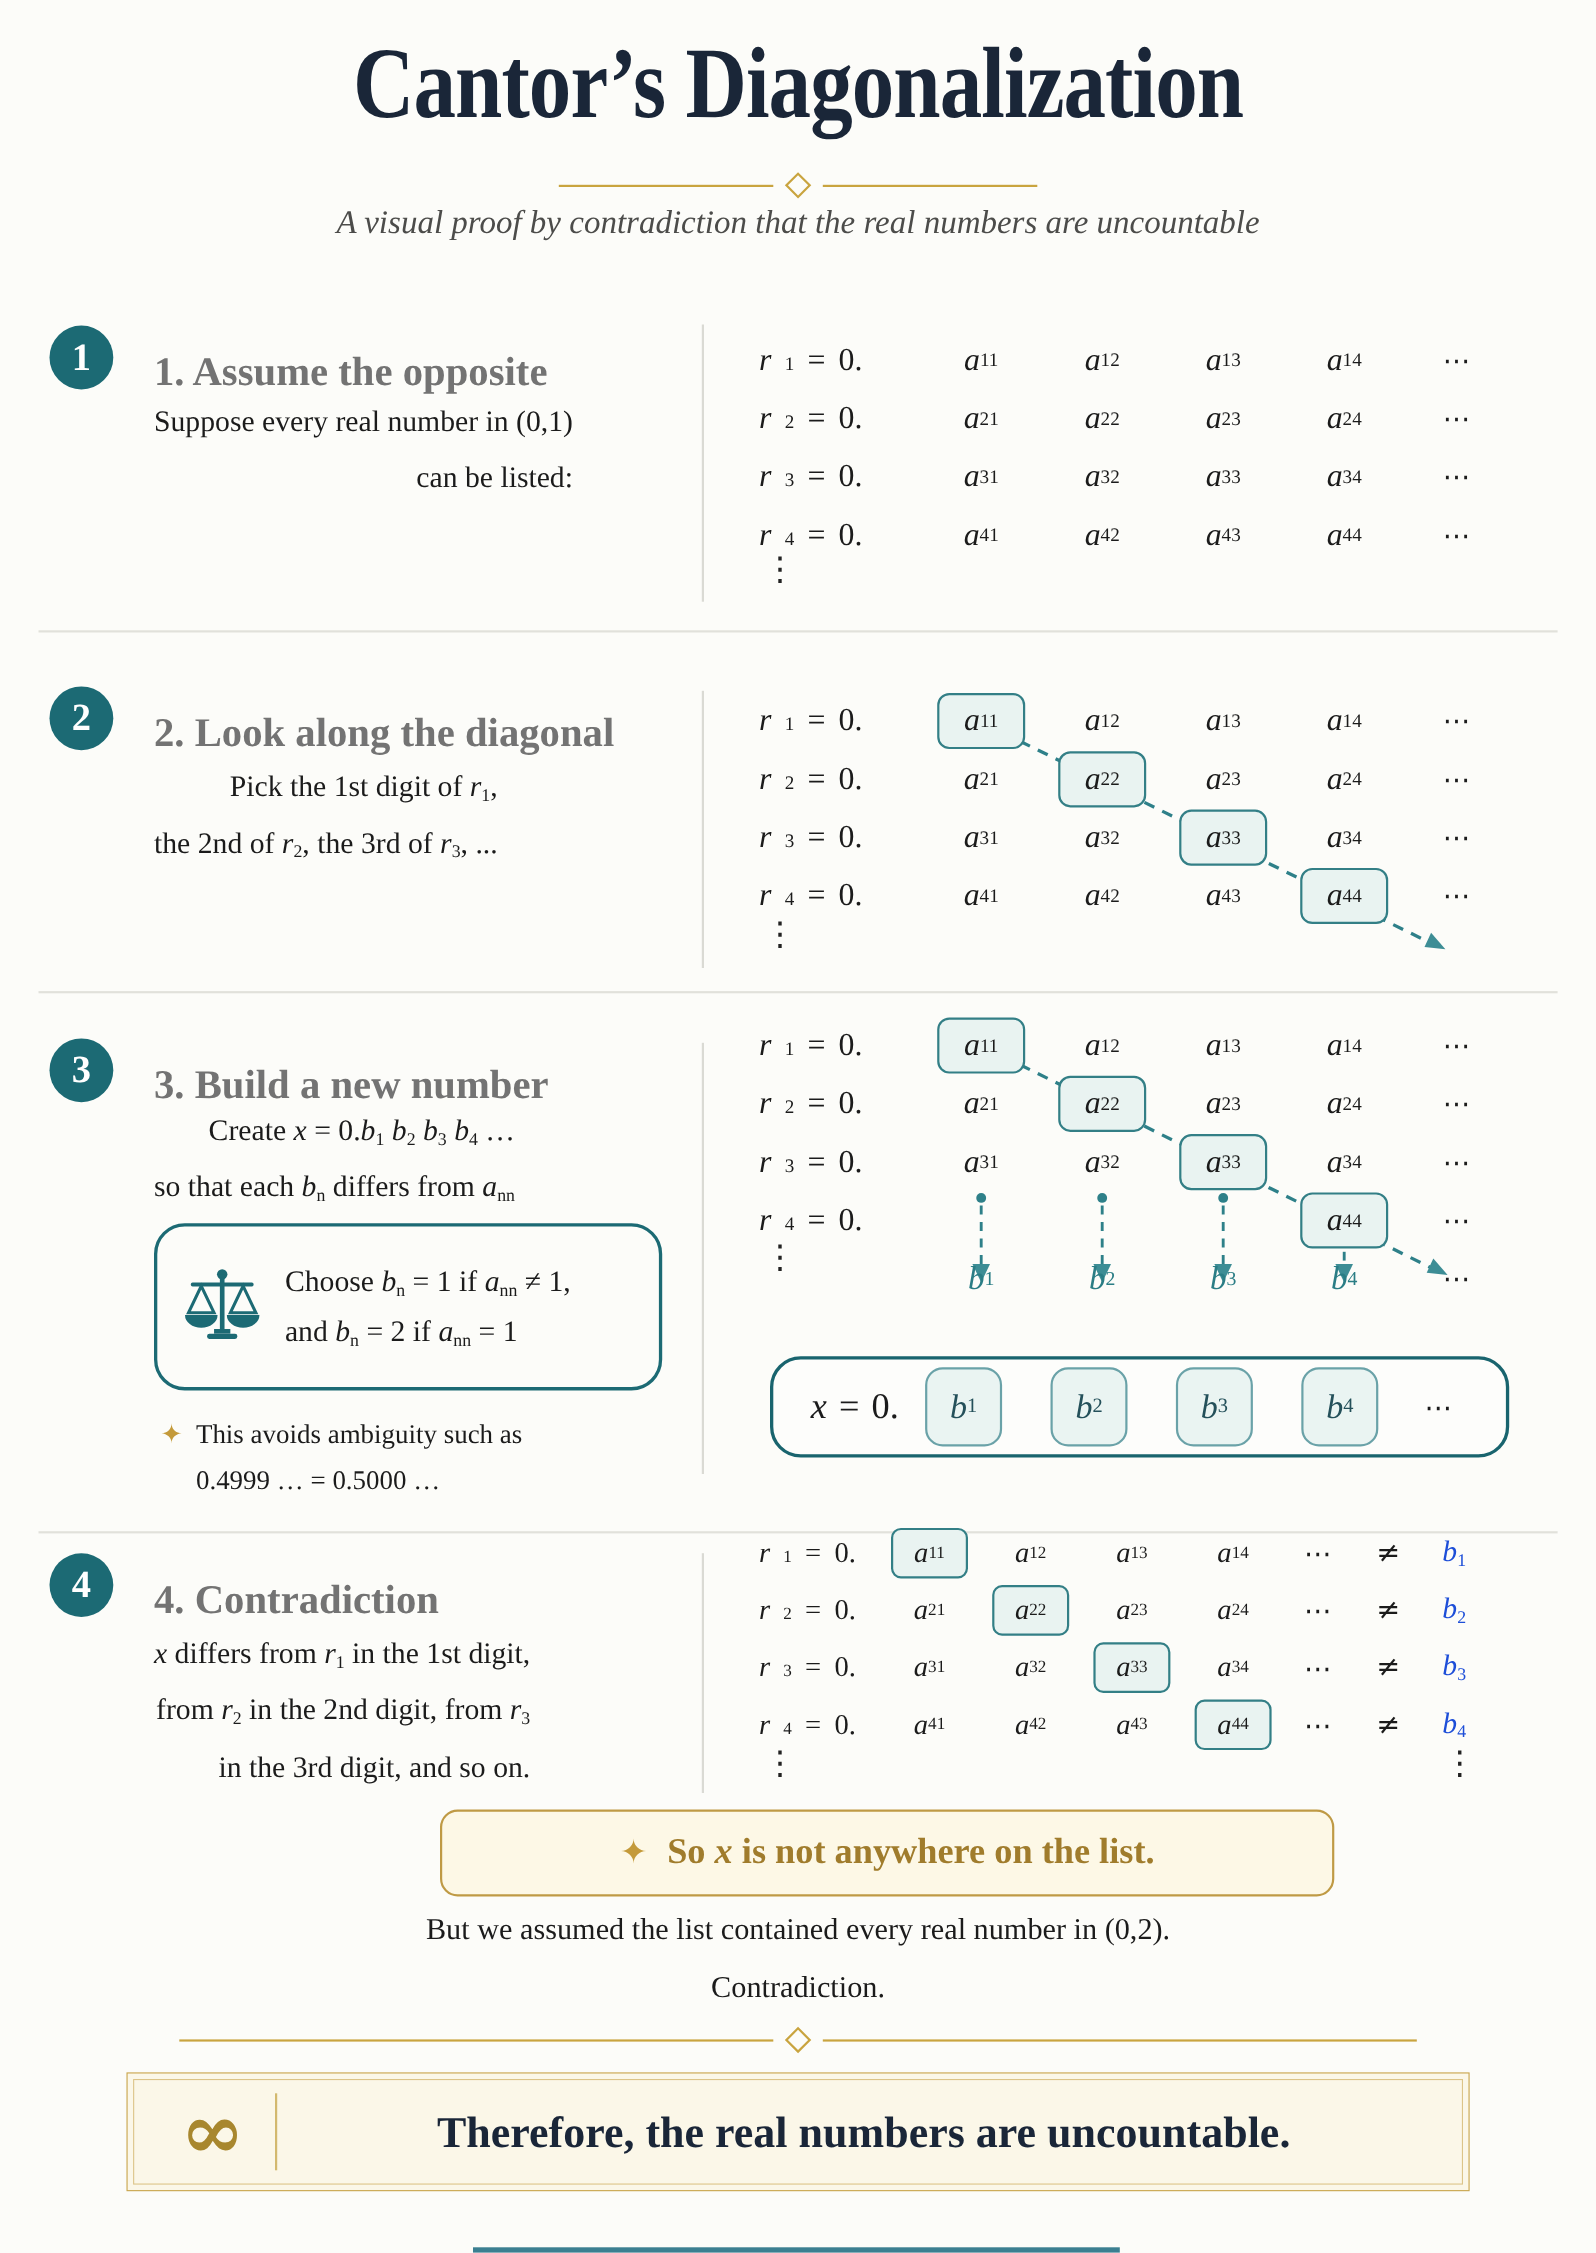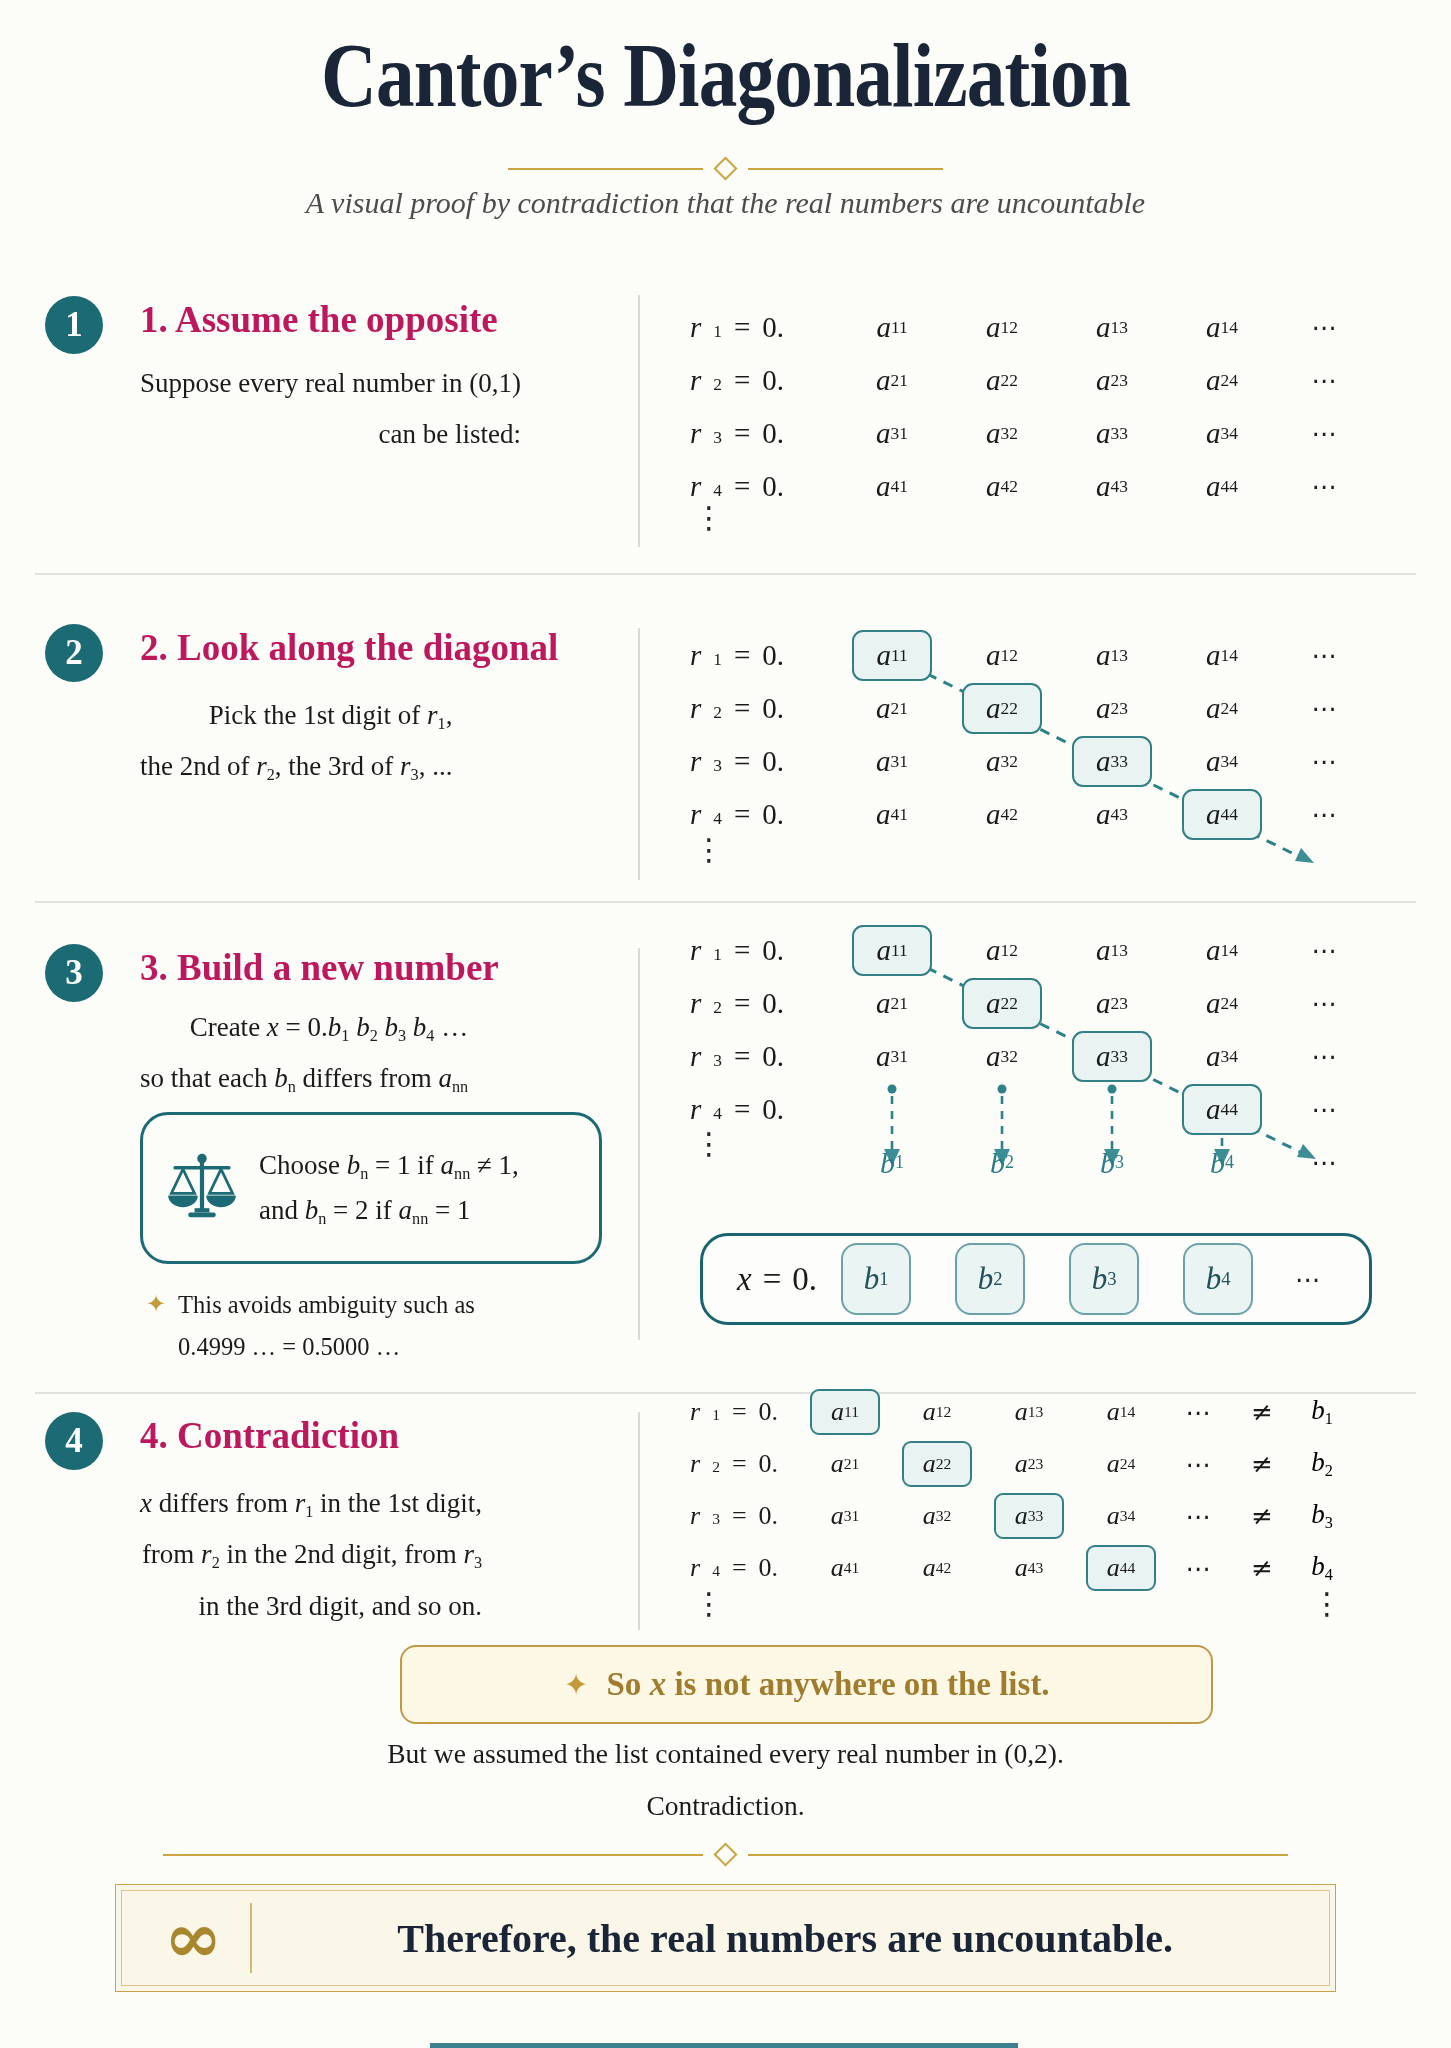--- a/index.html
+++ b/index.html
@@ -15,42 +15,42 @@
   .gdiamond{width:13px;height:13px;border:2px solid #c9a43f;transform:rotate(45deg);background:transparent;}
   .subtitle{position:absolute;top:186px;left:0;width:100%;text-align:center;font-style:italic;
             font-size:30px;color:#4c4c4a;}
 
   
   .sep{position:absolute;left:35px;width:1381px;border-top:2px solid #e1e1db;}
   .vdiv{position:absolute;left:638px;border-left:2px solid #dadad4;}
   .badge{position:absolute;left:45px;width:58px;height:58px;border-radius:50%;background:#1c6a74;
          color:#fff;display:flex;align-items:center;justify-content:center;
          font-size:35px;font-weight:700;}
-  .shead{position:absolute;left:140px;color:#be185d;font-size:37px;font-weight:700;}
+  .shead{position:absolute;left:140px;color:#737373;font-size:37px;font-weight:700;margin-top:19px;}
   .sbody{position:absolute;left:140px;font-size:27px;line-height:1.9;color:#1b1b1b;text-align:right;}
   .sbody i, .rb-text i, .goldtext i, .xlead i{font-style:italic;}
   sub{font-size:.6em;vertical-align:-0.28em;font-style:normal;}
 
   
   .matrix{position:absolute;z-index:2;}
   .mrow{display:grid;align-items:center;height:53px;}
   .m-std .mrow{grid-template-columns:147px 110px 110px 110px 110px 96px;}
   .m-neq .mrow{grid-template-columns:109px 92px 92px 92px 92px 64px 62px 58px;height:52px;}
   .mlabel{display:flex;gap:12px;align-items:baseline;font-size:29px;font-style:italic;}
   .m-neq .mlabel{font-size:26px;}
   .meq,.mzero{font-style:normal;}
   .mcell{justify-self:center;font-size:29px;font-style:italic;display:inline-flex;
          align-items:center;justify-content:center;}
   .m-neq .mcell{font-size:26px;}
   .hl{background:#e9f3f1;border:2px solid #337f86;border-radius:11px;width:76px;height:47px;}
   .m-neq .hl{width:66px;height:42px;border-radius:9px;}
   .bcell{color:#2a7d85;font-size:30px;}
   .mdots{justify-self:center;font-family:"DejaVu Sans",sans-serif;font-size:25px;color:#1c1c1c;letter-spacing:2px;}
   .mneq{justify-self:center;font-family:"DejaVu Sans",sans-serif;font-size:26px;color:#1b1b1b;}
-  .mb{justify-self:center;color:#000000;font-size:27px;font-style:italic;}
+  .mb{justify-self:center;color:#1d4ed8;font-size:27px;font-style:italic;}
   .vdots{position:absolute;font-family:"DejaVu Sans",sans-serif;font-size:30px;color:#222;z-index:2;}
 
   
   .overlay{position:absolute;left:0;top:0;z-index:1;}
 
   
   .rulebox{position:absolute;left:140px;top:1112px;width:462px;height:152px;border:3px solid #1c6a74;
            border-radius:28px;display:flex;align-items:center;gap:20px;padding:0 10px 0 22px;box-sizing:border-box;}
   .rb-text{font-size:27px;line-height:1.65;}
   .note{position:absolute;left:146px;top:1284px;display:flex;gap:12px;font-size:24.5px;line-height:1.7;}

